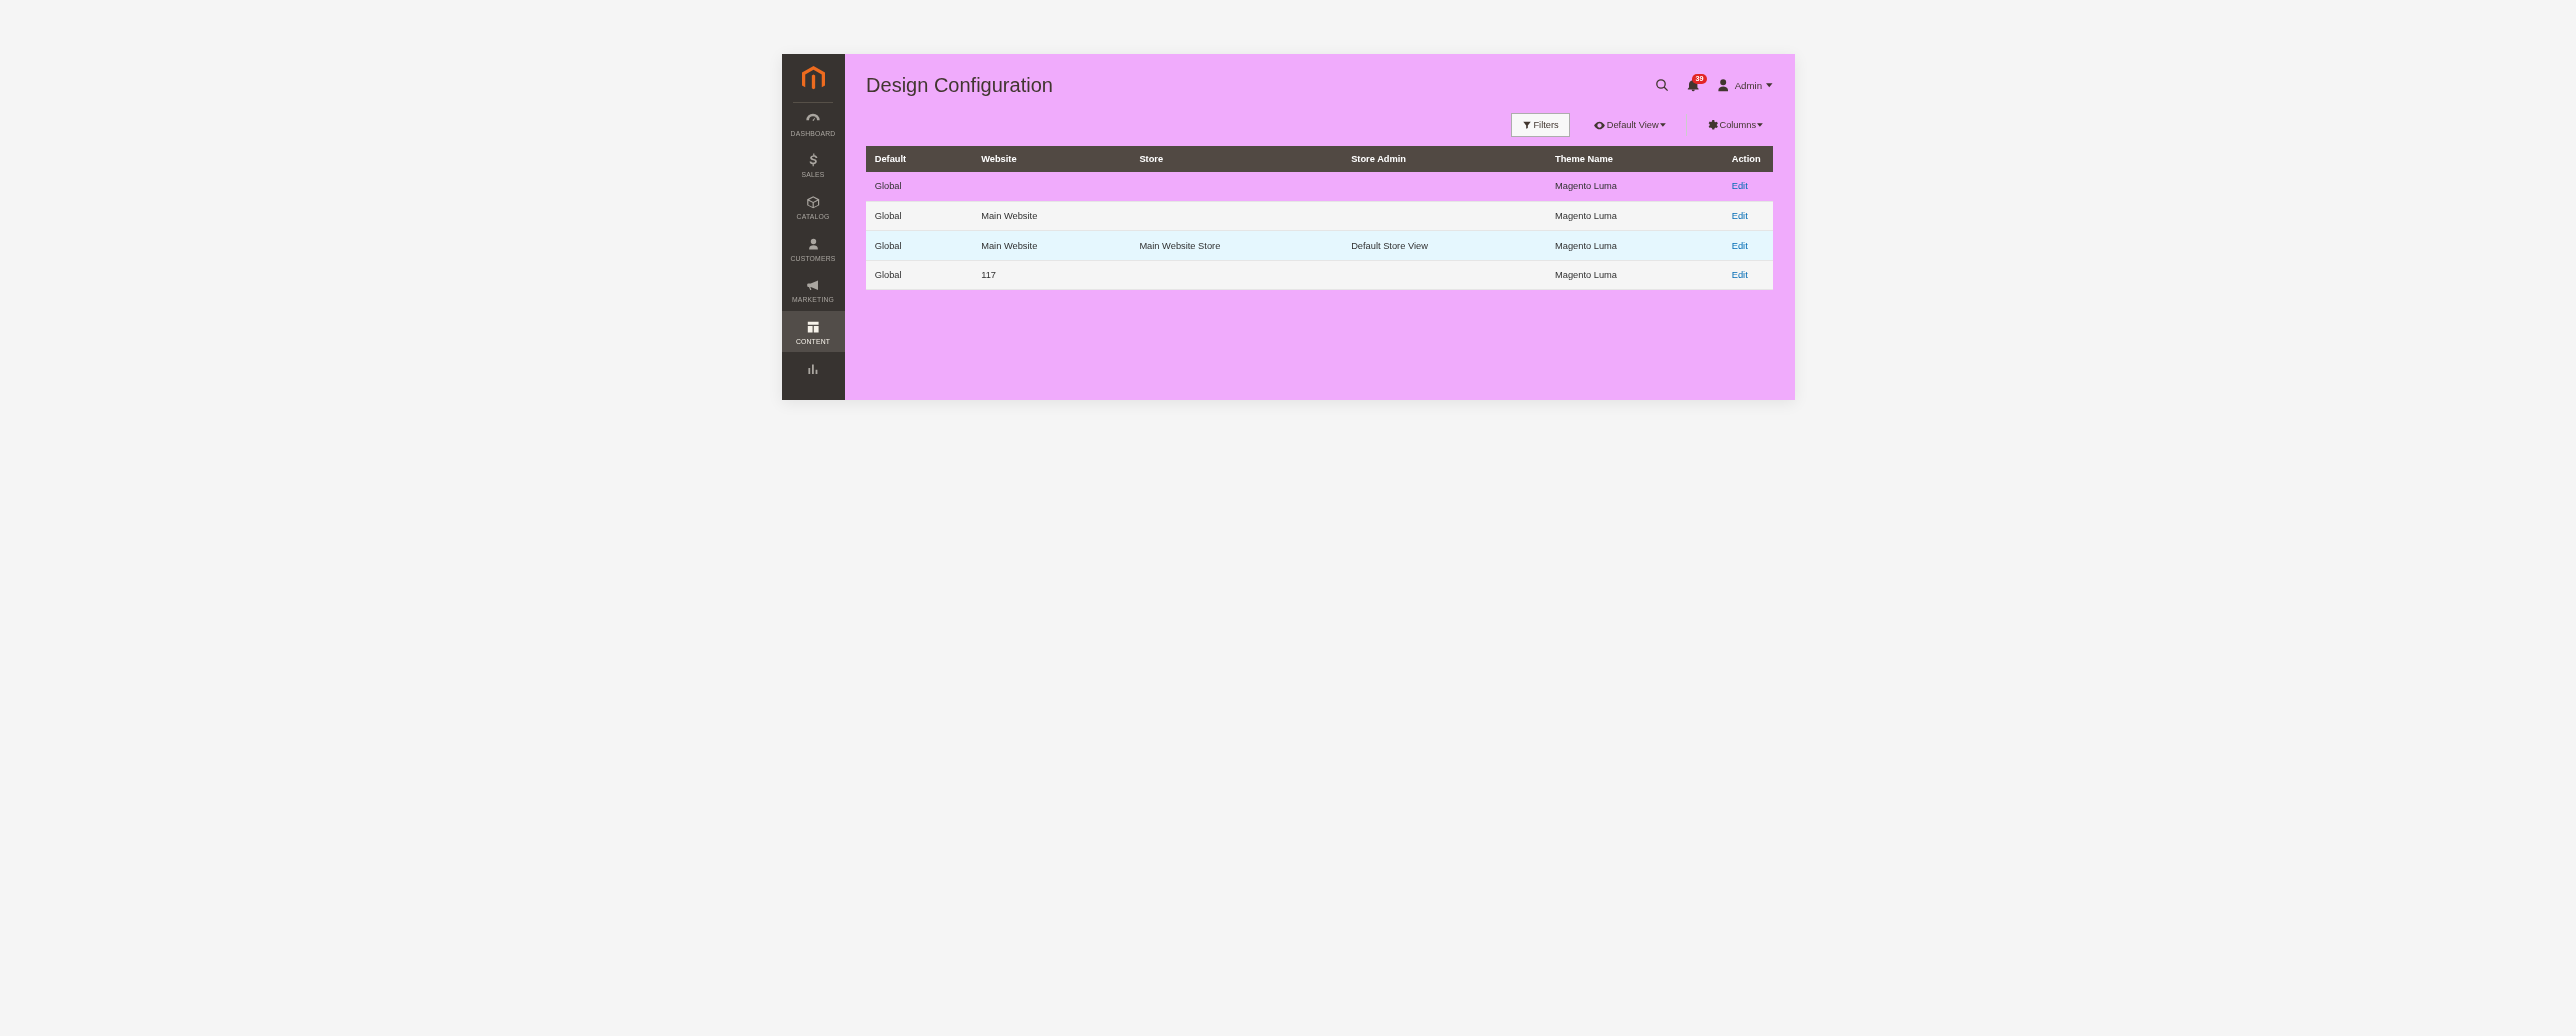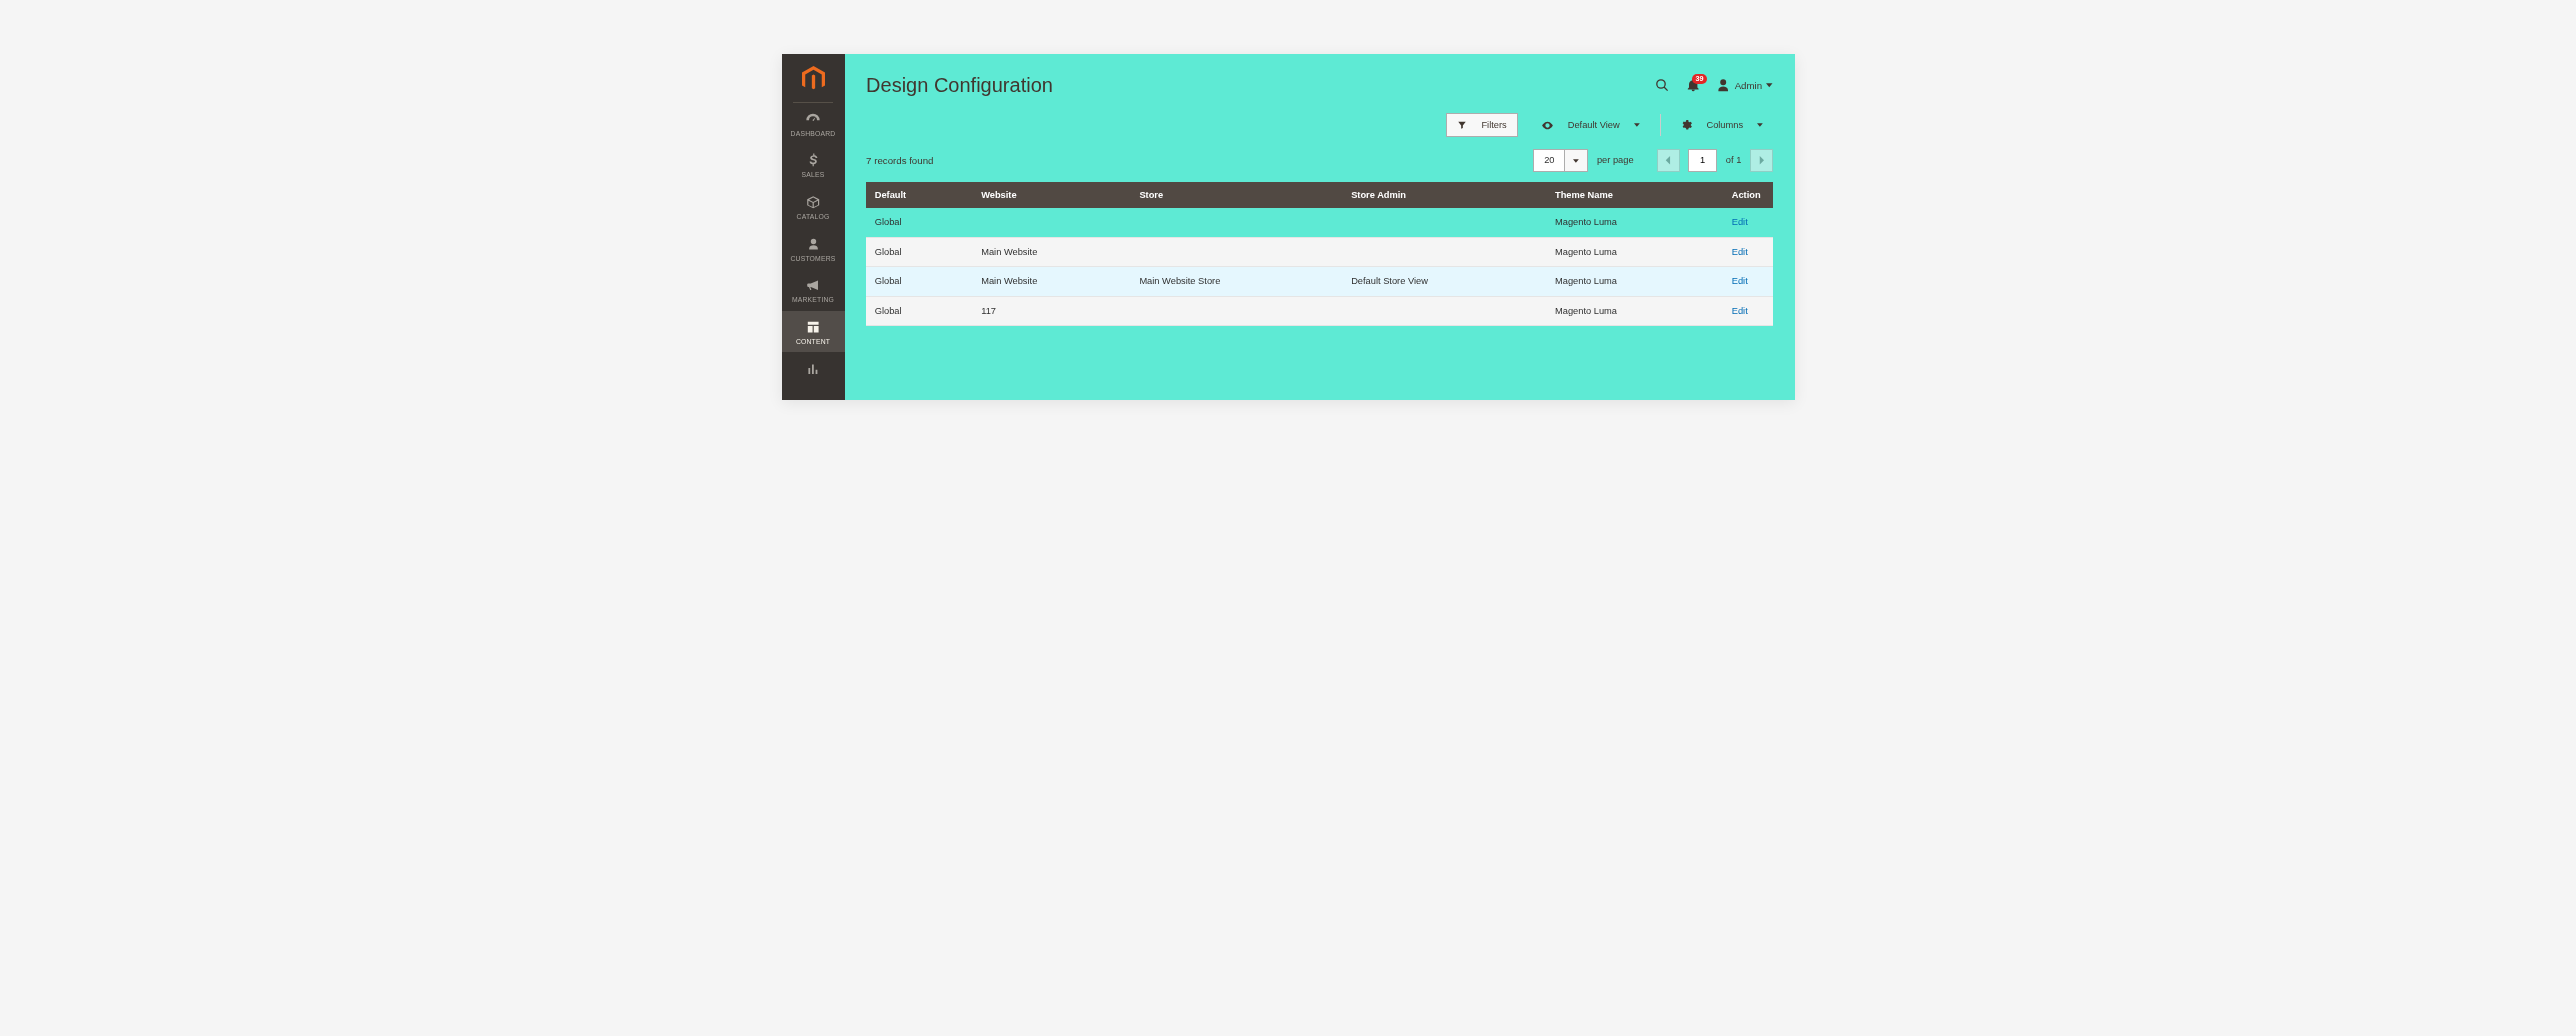--- a/index.html
+++ b/index.html
@@ -59,21 +59,21 @@
   justify-content: center;
   margin-bottom: 2.9px;
 }
 .sidebar-item-label {
   font-size: 6.8px;
   letter-spacing: 0.2px;
   text-align: center;
 }
 .main {
   flex: 1;
-  background: #5eead4;
+  background: #f0abfc;
   display: flex;
   flex-direction: column;
   overflow: hidden;
 }
 .header-row {
   display: flex;
   justify-content: space-between;
   align-items: center;
   padding: 20px 21.6px 13px 21.6px;
 }
@@ -117,21 +117,21 @@
 .toolbar-row {
   display: flex;
   justify-content: flex-end;
   align-items: center;
   padding: 2.9px 21.6px 8.6px 21.6px;
   gap: 0;
 }
 .toolbar-btn {
   display: flex;
   align-items: center;
-  gap: 14px;
+  gap: 1px;
   font-size: 9.3px;
   color: #41362f;
   cursor: pointer;
   padding: 5.8px 10px;
 }
 .toolbar-btn.filters {
   border: 0.7px solid #adadad;
   background: #f8f8f8;
 }
 .toolbar-sep {
@@ -360,46 +360,20 @@
         <svg width="12.2" height="12.2" viewBox="0 0 24 24" fill="#41362f">
             <path d="M12 8a4 4 0 1 0 4 4 4 4 0 0 0-4-4zm9.4 4a7.6 7.6 0 0 0-.1-1.3l2.1-1.6-2-3.5-2.5 1a7.5 7.5 0 0 0-2.2-1.3L16.3 2h-4l-.4 2.7a7.5 7.5 0 0 0-2.2 1.3l-2.5-1-2 3.5 2.1 1.6a7.6 7.6 0 0 0 0 2.6l-2.1 1.6 2 3.5 2.5-1a7.5 7.5 0 0 0 2.2 1.3l.4 2.7h4l.4-2.7a7.5 7.5 0 0 0 2.2-1.3l2.5 1 2-3.5-2.1-1.6a7.6 7.6 0 0 0 .1-1.3z"></path>
           </svg>
         <span>Columns</span>
         <svg width="5.8" height="5.8" viewBox="0 0 10 10" fill="#41362f">
             <path d="M0 2h10L5 8z"></path>
           </svg>
       </div>
     </div>
 
-    <div class="pager-row">
-      <span class="records-found">7 records found</span>
-      <div class="pager-right">
-        <div style="display:flex;">
-          <input class="page-size-input" value="20" style="">
-          <span class="page-size-btn">
-            <svg width="5.8" height="5.8" viewBox="0 0 10 10" fill="#41362f">
-                <path d="M0 2h10L5 8z"></path>
-              </svg>
-          </span>
-        </div>
-        <span class="per-page-label">per page</span>
-        <span class="pager-btn disabled">
-          <svg width="5.8" height="8.6" viewBox="0 0 8 12" fill="#777">
-              <path d="M7 0L1 6l6 6z"></path>
-            </svg>
-        </span>
-        <input class="page-num-input" value="1" style="">
-        <span class="of-label">of 1</span>
-        <span class="pager-btn disabled">
-          <svg width="5.8" height="8.6" viewBox="0 0 8 12" fill="#777">
-              <path d="M1 0l6 6-6 6z"></path>
-            </svg>
-        </span>
-      </div>
-    </div>
 
     <table class="data-table">
       <thead>
         <tr>
           <th class="col-default">Default</th>
           <th class="col-website">Website</th>
           <th class="col-store">Store</th>
           <th class="col-storeview">Store Admin</th>
           <th class="col-theme">Theme Name</th>
           <th class="col-action">Action</th>

